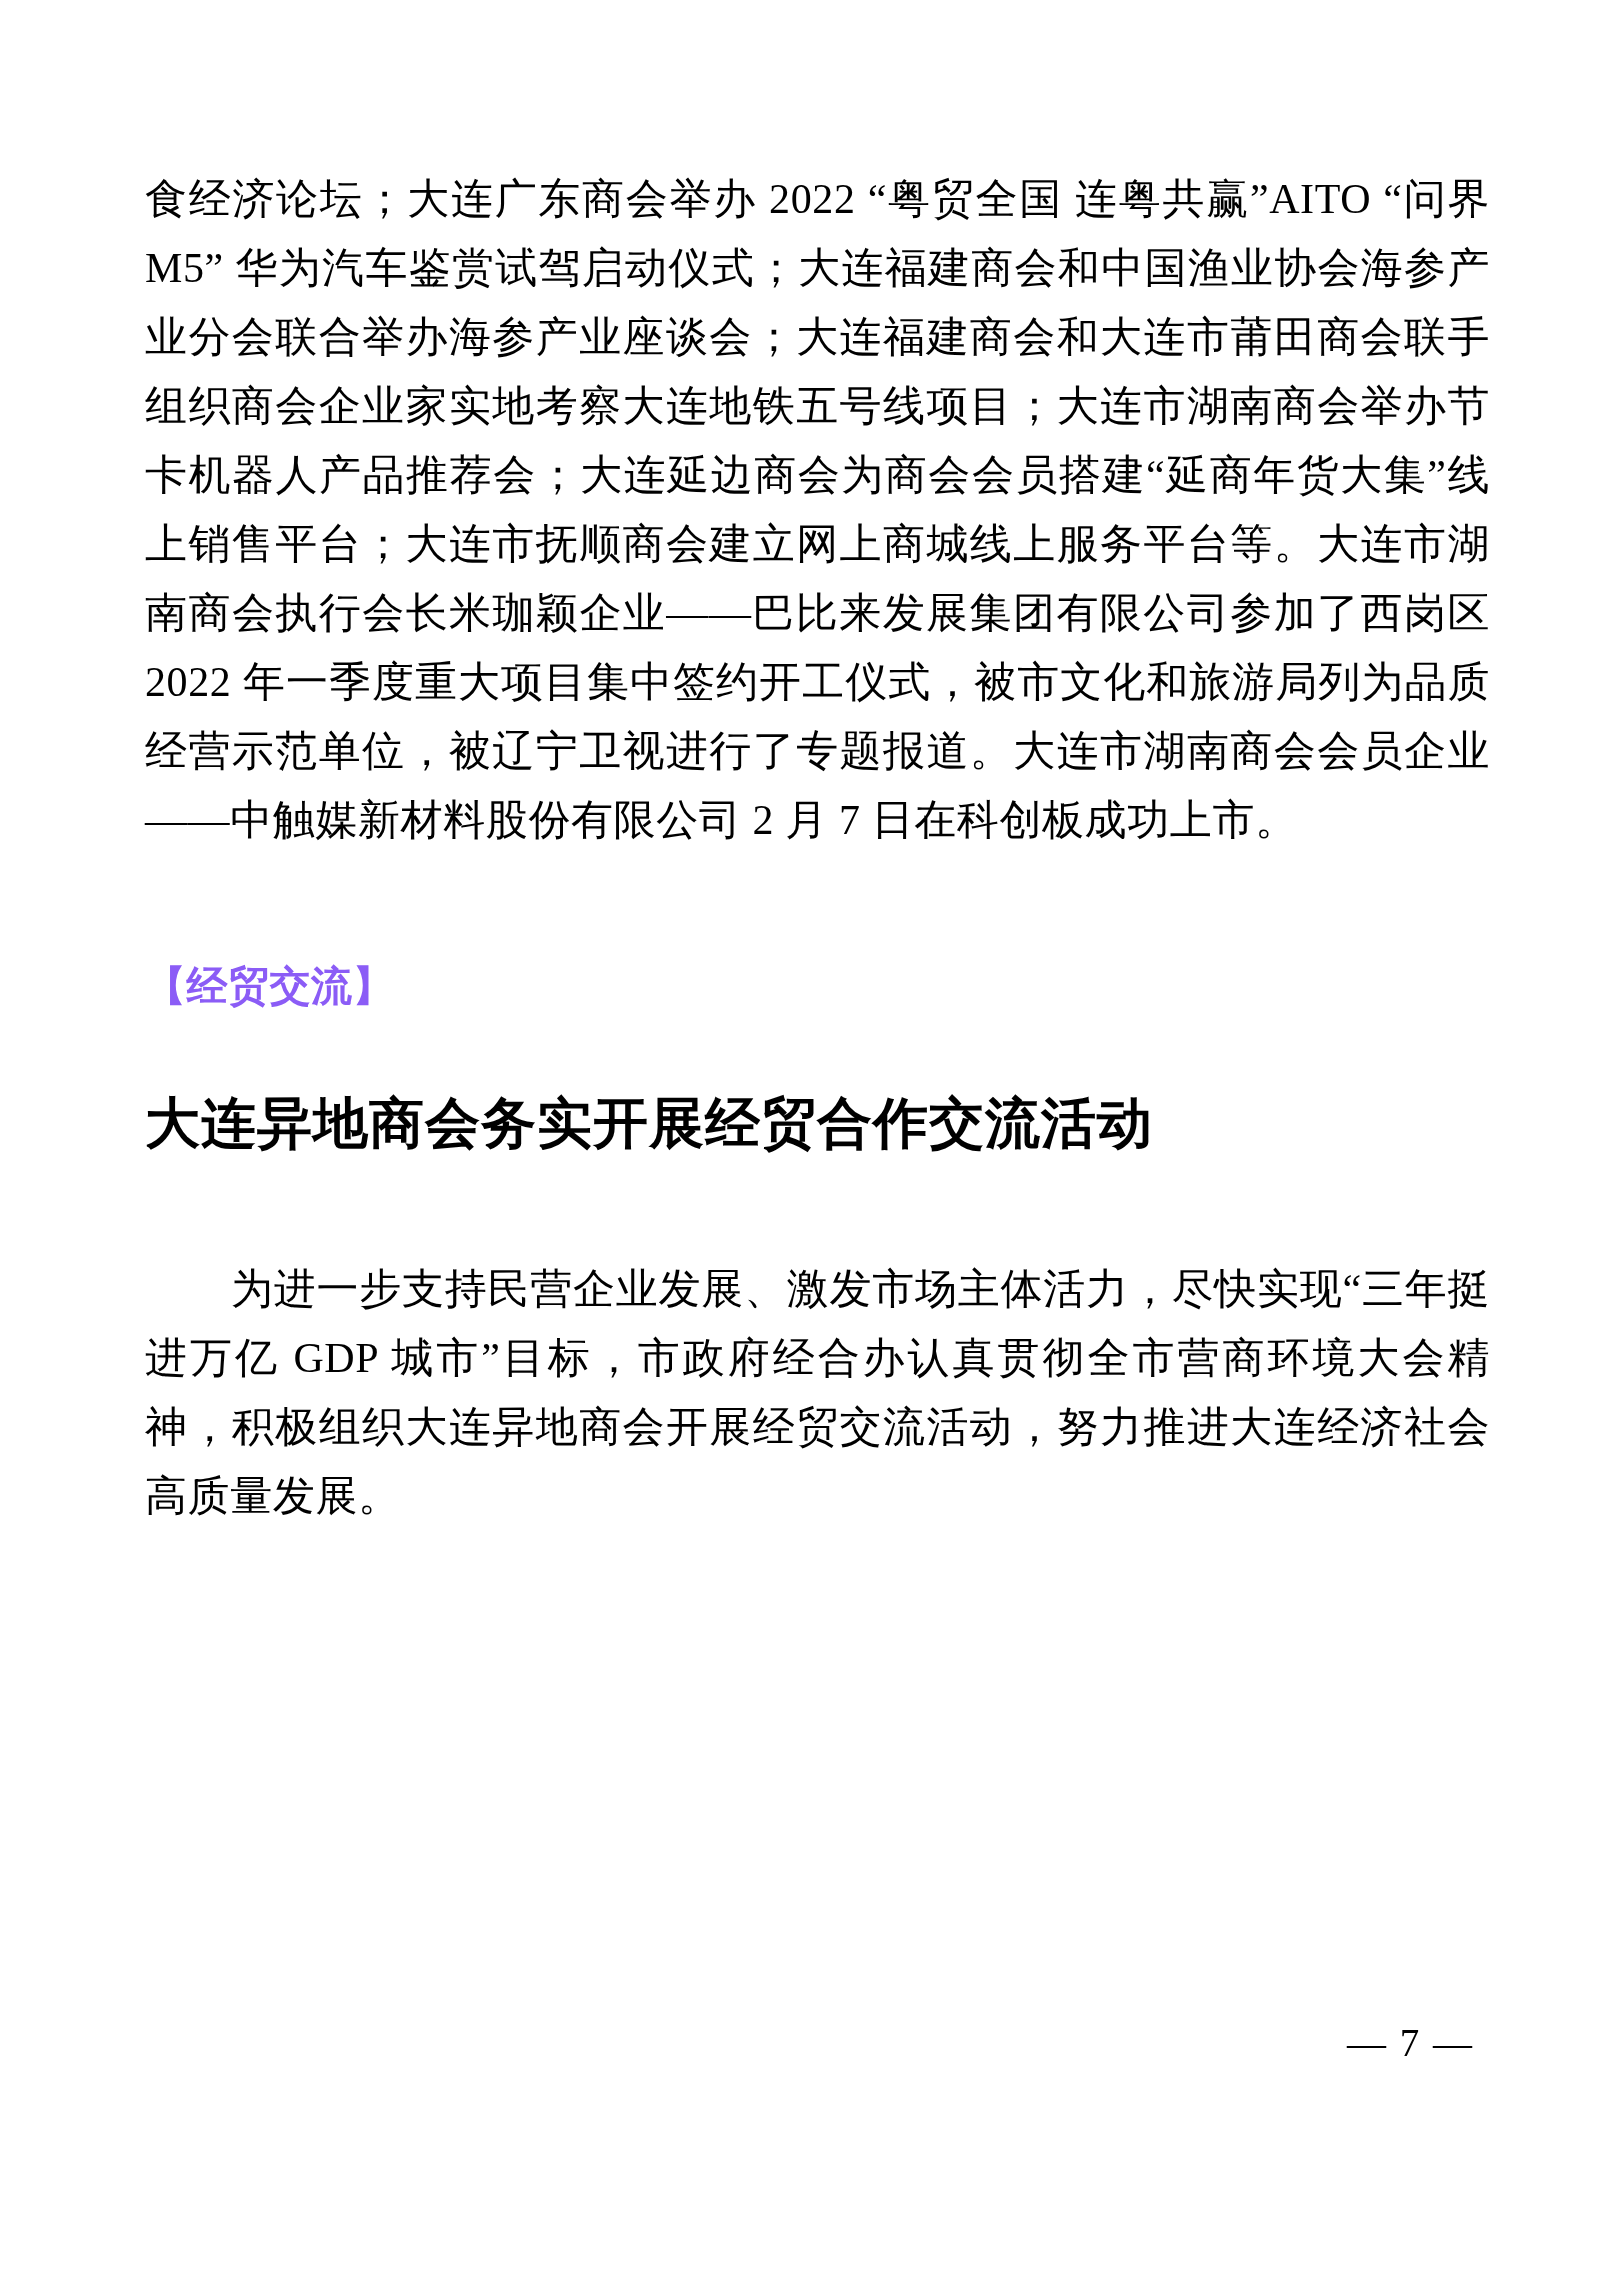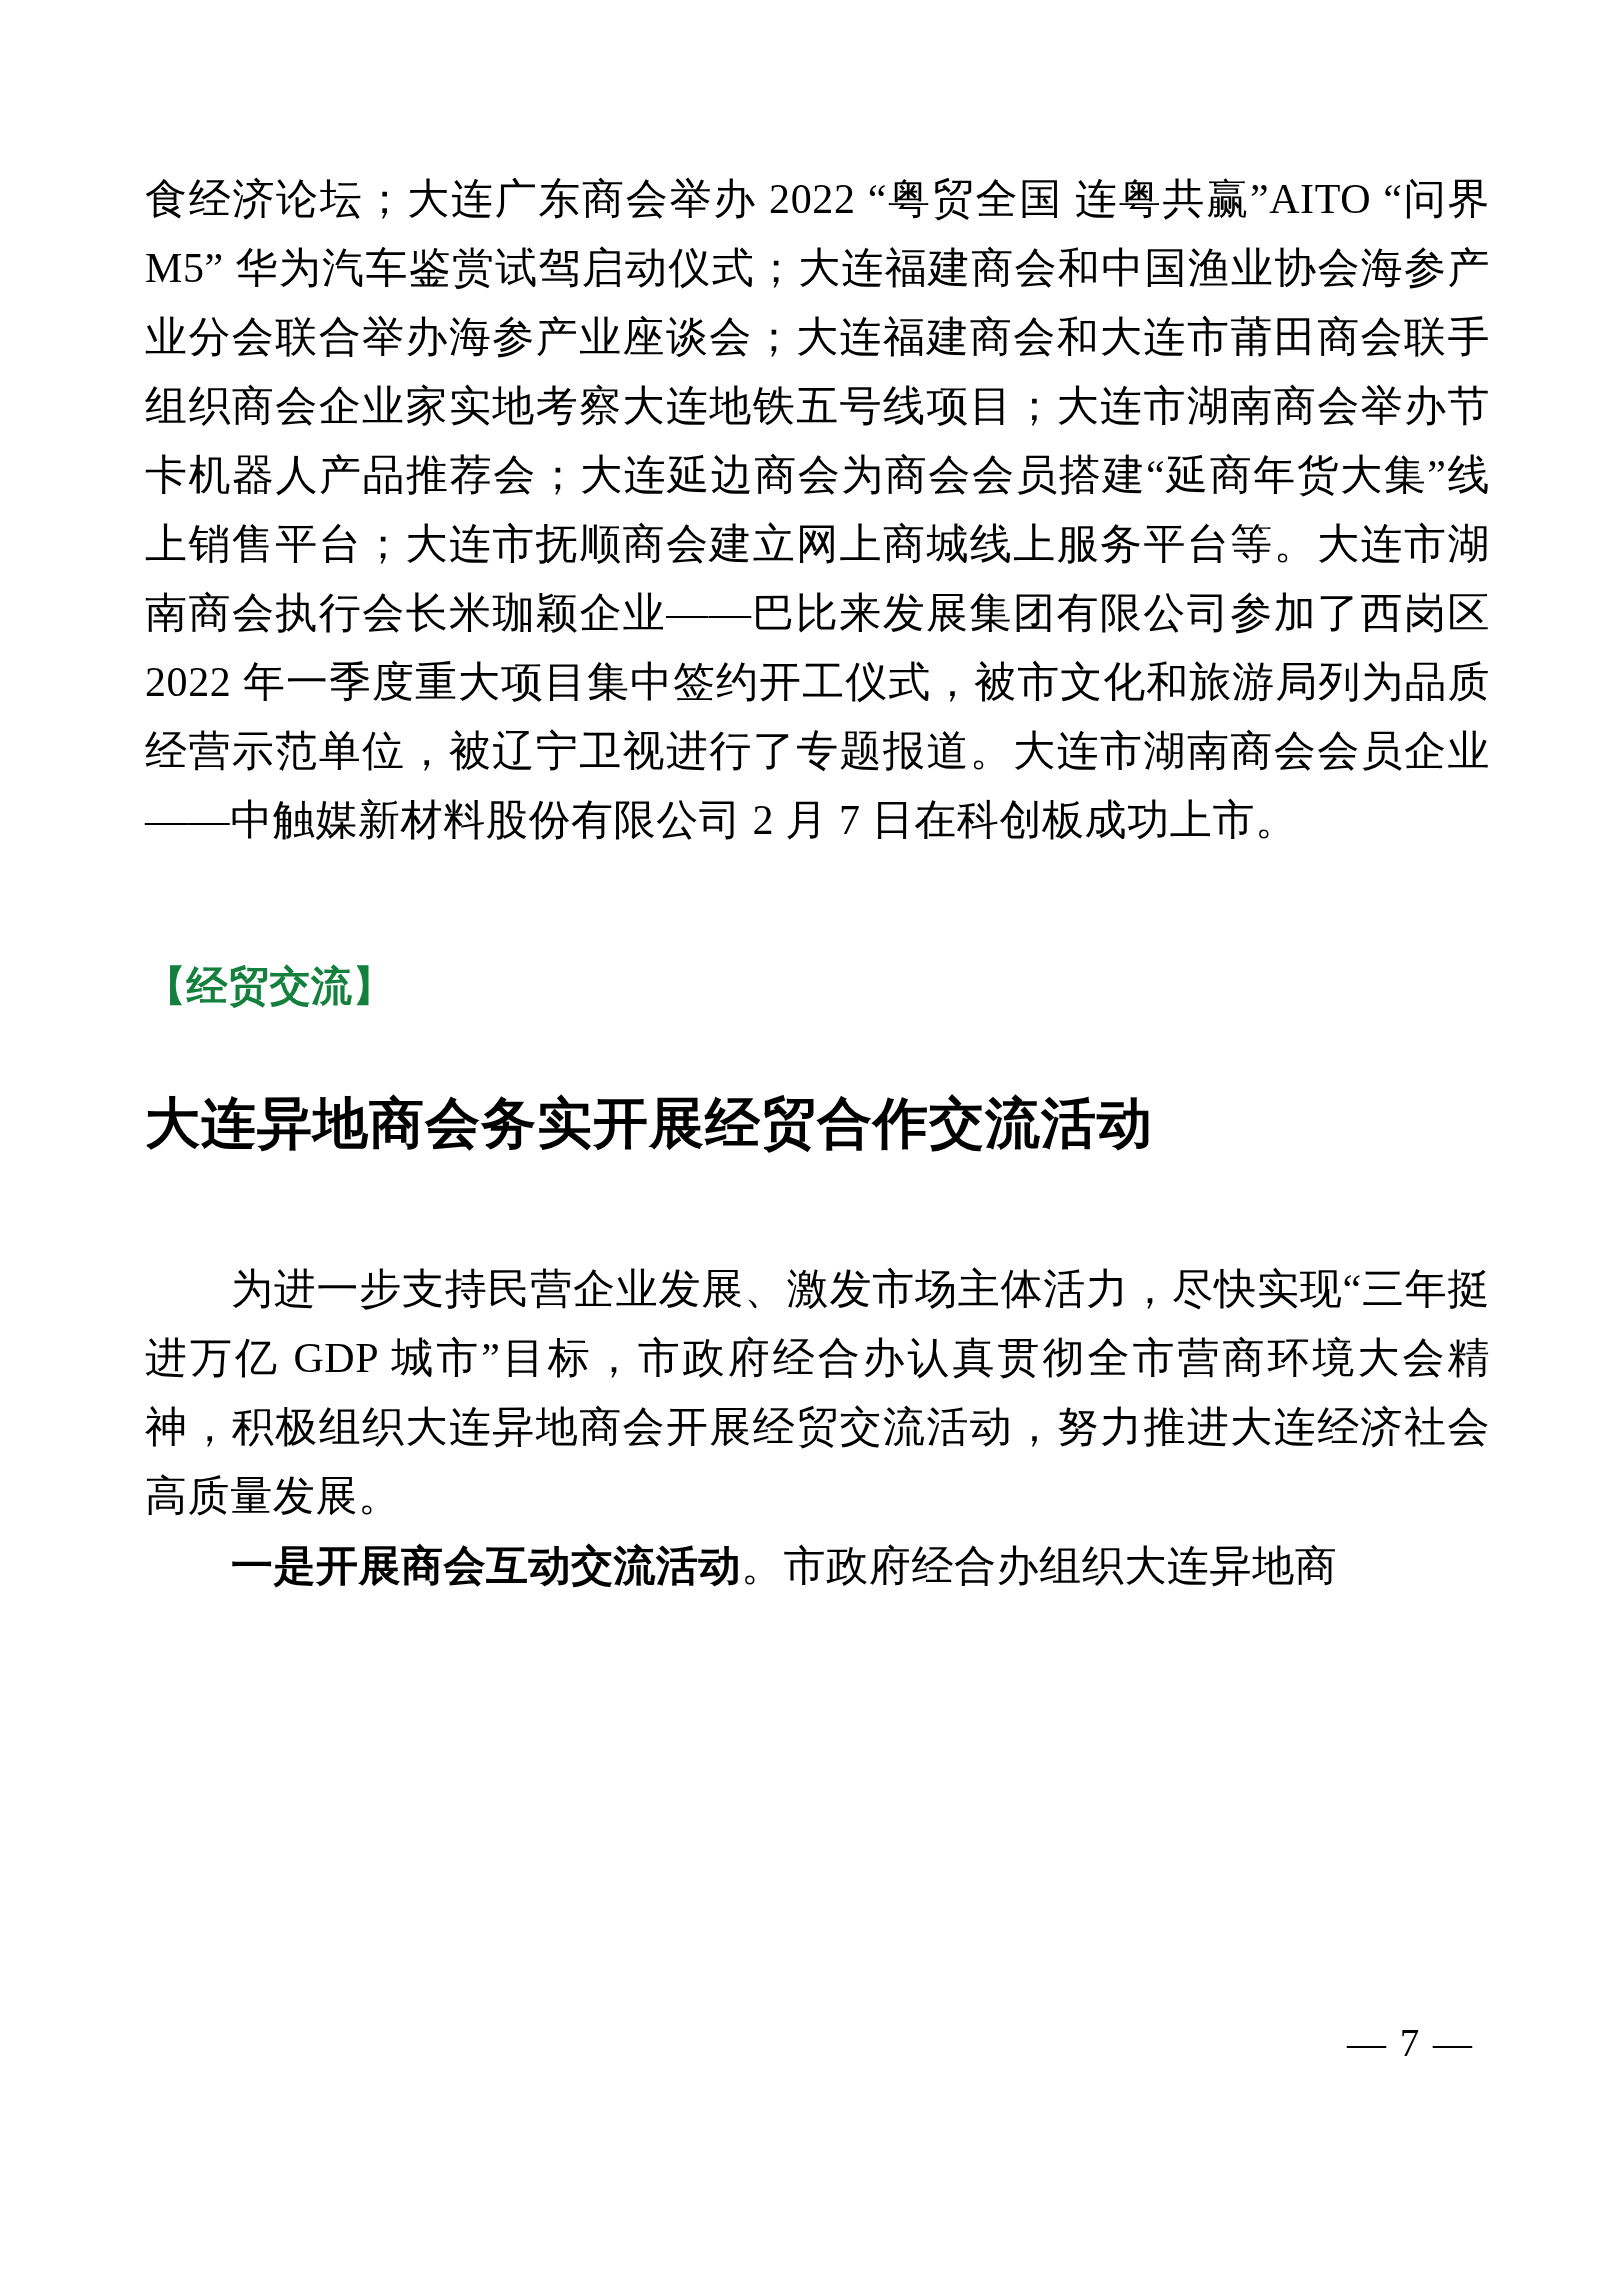--- a/index.html
+++ b/index.html
@@ -40,21 +40,21 @@
     word-break: break-all;
   }
   .body-para.indent { text-indent: 86px; }
 
   
   .section-marker {
     font-family: "Liberation Sans", "DejaVu Sans", sans-serif;
     font-weight: bold;
     font-size: 41px;
     line-height: 59px;
-    color: #15803d;
+    color: #8b5cf6;
     letter-spacing: 0.5px;
     margin: 0;
   }
 
   
   .article-title {
     font-family: "Liberation Sans", "DejaVu Sans", sans-serif;
     font-weight: bold;
     font-size: 55px;
     line-height: 76px;
@@ -103,20 +103,19 @@
     <p class="section-marker">【经贸交流】</p>
 
     <div class="sp-after-marker"></div>
 
     <h1 class="article-title">大连异地商会务实开展经贸合作交流活动</h1>
 
     <div class="sp-after-title"></div>
 
     <p class="body-para indent">为进一步支持民营企业发展、激发市场主体活力，尽快实现“三年挺进万亿 GDP 城市”目标，市政府经合办认真贯彻全市营商环境大会精神，积极组织大连异地商会开展经贸交流活动，努力推进大连经济社会高质量发展。</p>
 
-    <p class="body-para indent"><span class="lead-bold">一是开展商会互动交流活动</span><span>。市政府经合办组织大连异地商</span></p>
 
   </div>
 
   <div class="page-number">— 7 —</div>
 
 </div>
 
 
 </body></html>

